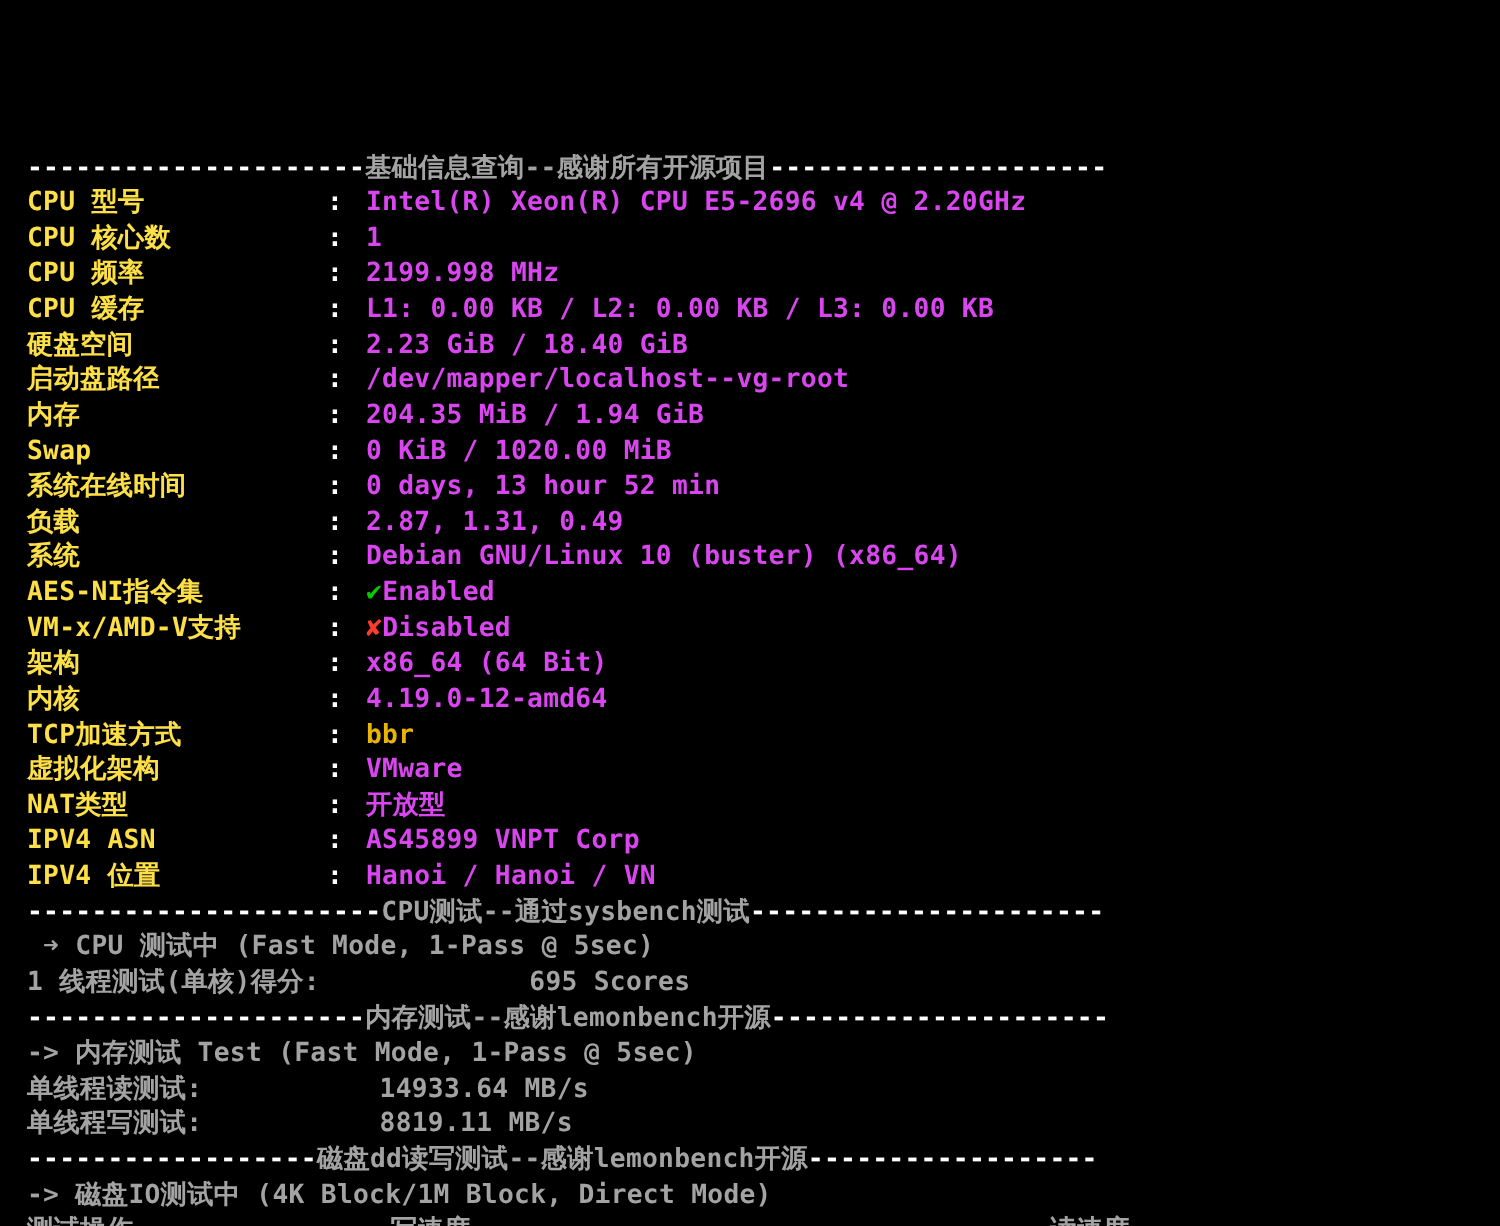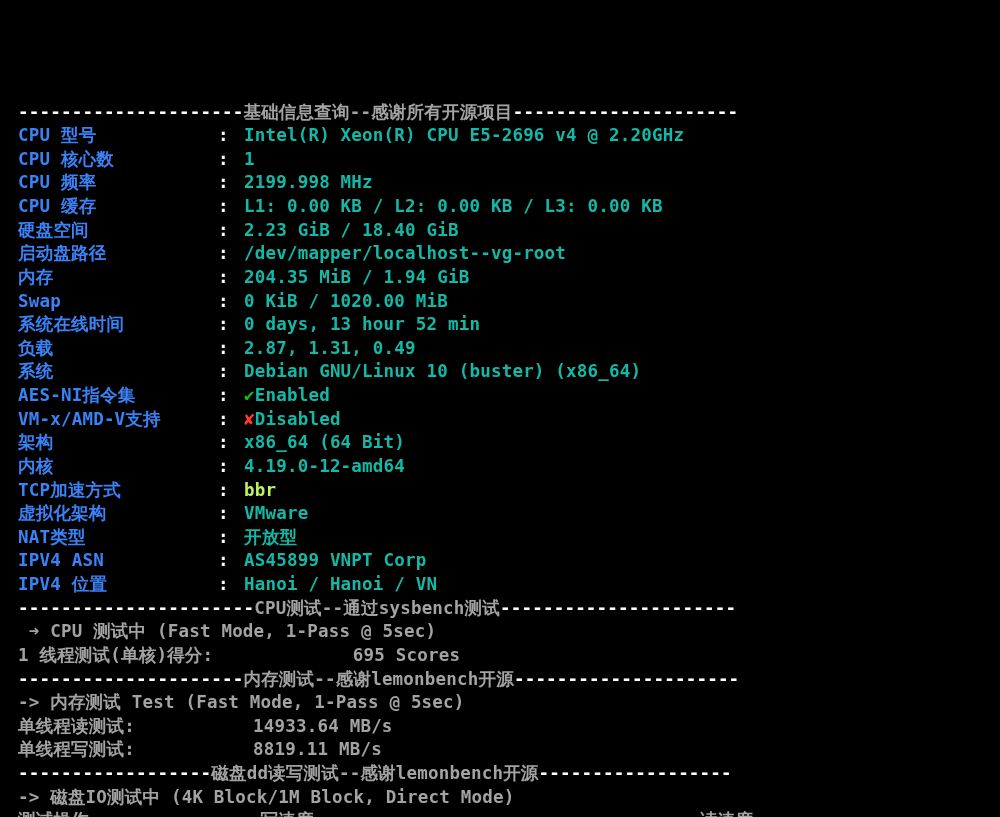--- a/index.html
+++ b/index.html
@@ -7,28 +7,28 @@
     color: #fff;
     font-family: "Consolas", "Menlo", "DejaVu Sans Mono", "Courier New", monospace;
     font-size: 17.5px;
     line-height: 1.35;
     margin: 0;
     padding: 6px 18px 12px 18px;
     white-space: pre;
     font-weight: bold;
     letter-spacing: 0.2px;
   }
-  .cy { color: #14b8a6; }
-  .yl { color: #bef264; }
+  .cy { color: #d946ef; }
+  .yl { color: #eab308; }
   .gr { color: #00cc00; }
   .rd { color: #ff3b30; }
   .wt { color: #a3a3a3; }
   .dash { color: #ffffff; }
   .row { display: block; }
-  .label { display: inline-block; width: 200px; color:#3b82f6; }
+  .label { display: inline-block; width: 200px; color:#fde047; }
   .colon { color: #fff; display:inline-block; width: 26px; }
 </style>
 </head>
 <body>
 
 
 
 <div id="out"><div class="row"><span class="dash">---------------------</span><span class="wt">基础信息查询--感谢所有开源项目</span><span class="dash">---------------------</span></div><div class="row"><span class="wt label">CPU 型号</span><span class="wt colon">:</span><span class="cy">Intel(R) Xeon(R) CPU E5-2696 v4 @ 2.20GHz</span></div><div class="row"><span class="wt label">CPU 核心数</span><span class="wt colon">:</span><span class="cy">1</span></div><div class="row"><span class="wt label">CPU 频率</span><span class="wt colon">:</span><span class="cy">2199.998 MHz</span></div><div class="row"><span class="wt label">CPU 缓存</span><span class="wt colon">:</span><span class="cy">L1: 0.00 KB / L2: 0.00 KB / L3: 0.00 KB</span></div><div class="row"><span class="wt label">硬盘空间</span><span class="wt colon">:</span><span class="cy">2.23 GiB / 18.40 GiB</span></div><div class="row"><span class="wt label">启动盘路径</span><span class="wt colon">:</span><span class="cy">/dev/mapper/localhost--vg-root</span></div><div class="row"><span class="wt label">内存</span><span class="wt colon">:</span><span class="cy">204.35 MiB / 1.94 GiB</span></div><div class="row"><span class="wt label">Swap</span><span class="wt colon">:</span><span class="cy">0 KiB / 1020.00 MiB</span></div><div class="row"><span class="wt label">系统在线时间</span><span class="wt colon">:</span><span class="cy">0 days, 13 hour 52 min</span></div><div class="row"><span class="wt label">负载</span><span class="wt colon">:</span><span class="cy">2.87, 1.31, 0.49</span></div><div class="row"><span class="wt label">系统</span><span class="wt colon">:</span><span class="cy">Debian GNU/Linux 10 (buster) (x86_64)</span></div><div class="row"><span class="wt label">AES-NI指令集</span><span class="wt colon">:</span><span class="gr">✔</span><span class="cy">Enabled</span></div><div class="row"><span class="wt label">VM-x/AMD-V支持</span><span class="wt colon">:</span><span class="rd">✘</span><span class="cy">Disabled</span></div><div class="row"><span class="wt label">架构</span><span class="wt colon">:</span><span class="cy">x86_64 (64 Bit)</span></div><div class="row"><span class="wt label">内核</span><span class="wt colon">:</span><span class="cy">4.19.0-12-amd64</span></div><div class="row"><span class="wt label">TCP加速方式</span><span class="wt colon">:</span><span class="yl">bbr</span></div><div class="row"><span class="wt label">虚拟化架构</span><span class="wt colon">:</span><span class="cy">VMware</span></div><div class="row"><span class="wt label">NAT类型</span><span class="wt colon">:</span><span class="cy">开放型</span></div><div class="row"><span class="wt label">IPV4 ASN</span><span class="wt colon">:</span><span class="cy">AS45899 VNPT Corp</span></div><div class="row"><span class="wt label">IPV4 位置</span><span class="wt colon">:</span><span class="cy">Hanoi / Hanoi / VN</span></div><div class="row"><span class="dash">----------------------</span><span class="wt">CPU测试--通过sysbench测试</span><span class="dash">----------------------</span></div><div class="row"><span class="wt"> ➜ CPU 测试中 (Fast Mode, 1-Pass @ 5sec)</span></div><div class="row"><span class="wt">1 线程测试(单核)得分:             </span><span class="wt">695 Scores</span></div><div class="row"><span class="dash">---------------------</span><span class="wt">内存测试--感谢lemonbench开源</span><span class="dash">---------------------</span></div><div class="row"><span class="wt">-&gt; 内存测试 Test (Fast Mode, 1-Pass @ 5sec)</span></div><div class="row"><span class="wt">单线程读测试:           </span><span class="wt">14933.64 MB/s</span></div><div class="row"><span class="wt">单线程写测试:           </span><span class="wt">8819.11 MB/s</span></div><div class="row"><span class="dash">------------------</span><span class="wt">磁盘dd读写测试--感谢lemonbench开源</span><span class="dash">------------------</span></div><div class="row"><span class="wt">-&gt; 磁盘IO测试中 (4K Block/1M Block, Direct Mode)</span></div><div class="row"><span class="wt">测试操作                </span><span class="wt">写速度                                    </span><span class="wt">读速度</span></div></div>
 
 

